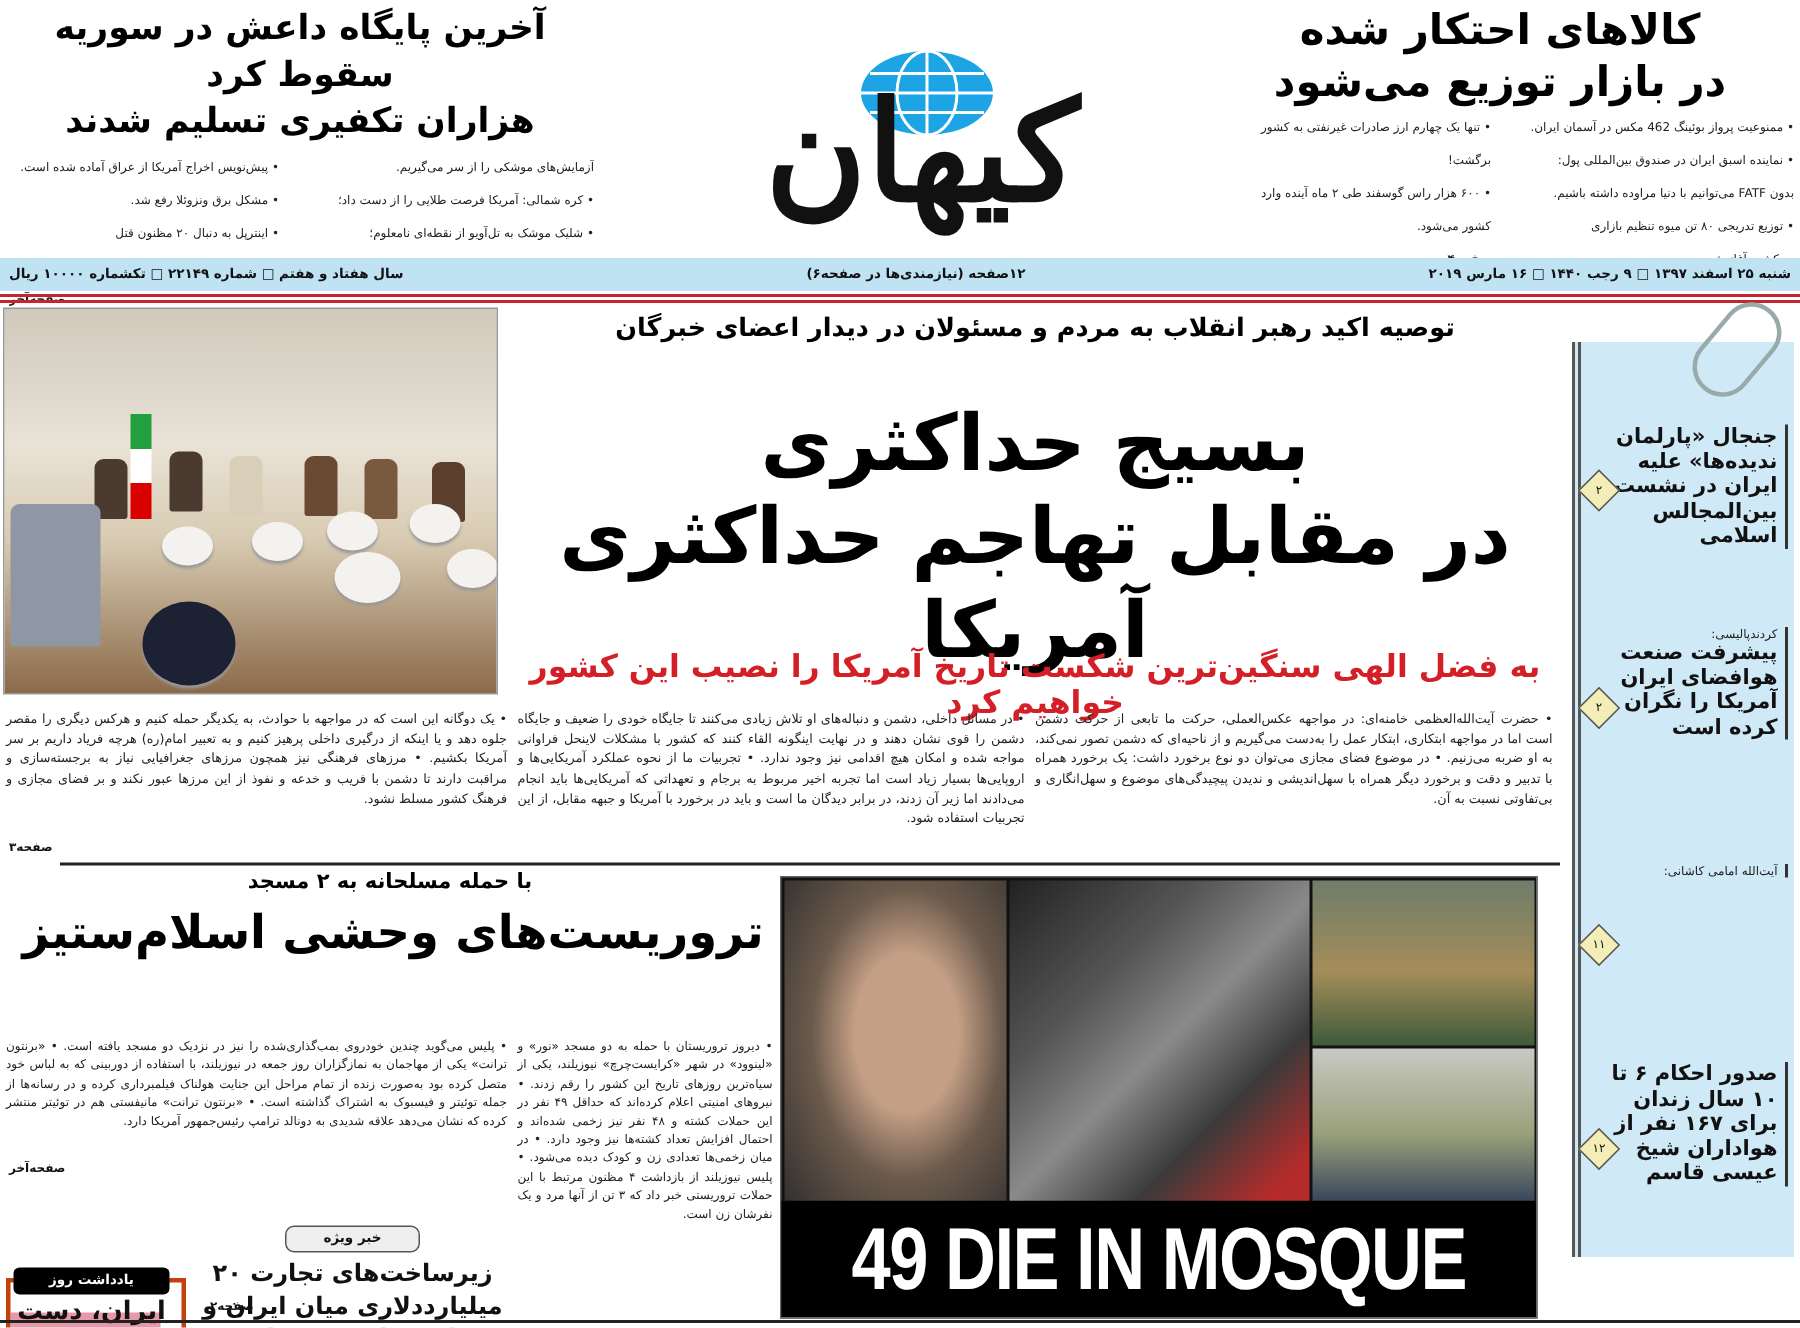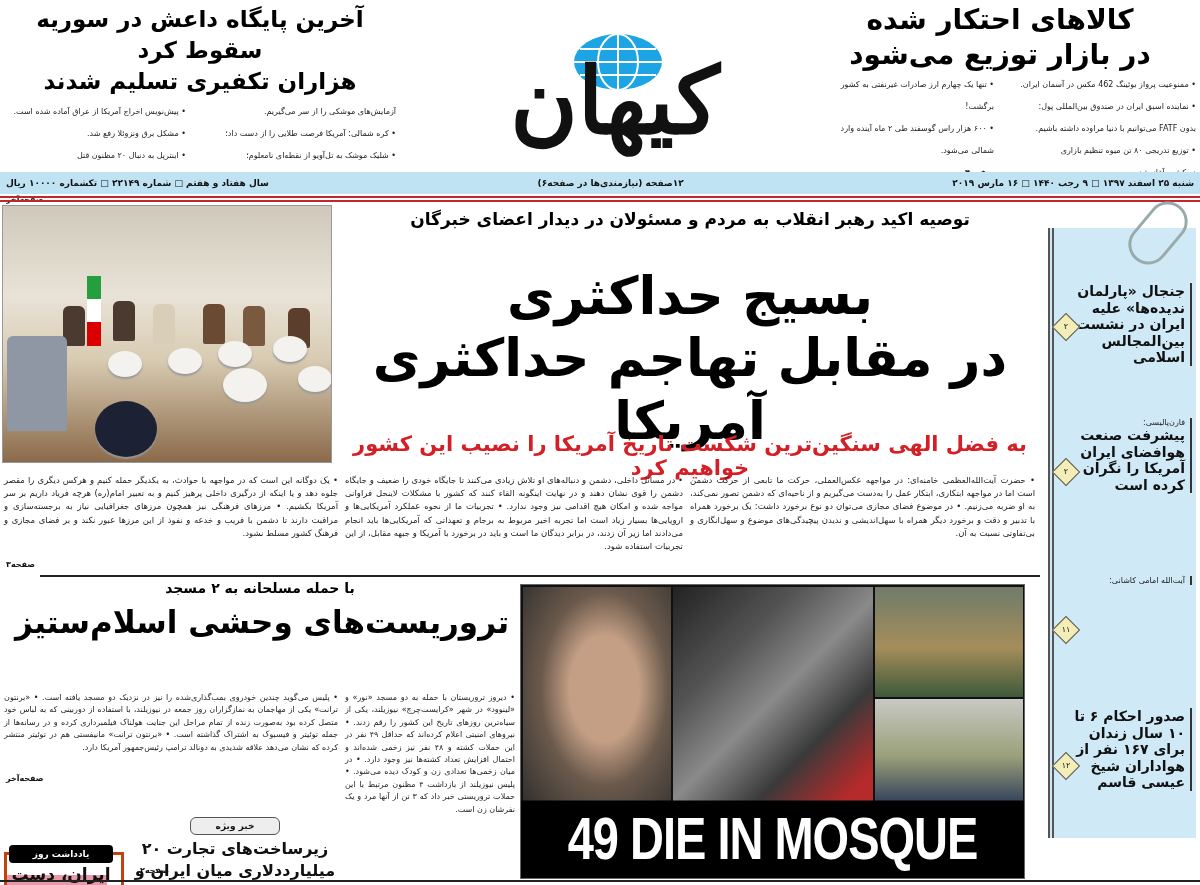--- a/index.html
+++ b/index.html
@@ -81,21 +81,21 @@
       <div>• ممنوعیت پرواز بوئینگ 462 مکس در آسمان ایران.</div>
       <div>• نماینده اسبق ایران در صندوق بین‌المللی پول:</div>
       <div>بدون FATF می‌توانیم با دنیا مراوده داشته باشیم.</div>
       <div>• توزیع تدریجی ۸۰ تن میوه تنظیم بازاری</div>
       <div>در کشور آغاز شد.</div>
     </div>
     <div class="mh-bullets" style="width:190px;">
       <div>• تنها یک چهارم ارز صادرات غیرنفتی به کشور</div>
       <div>برگشت!</div>
       <div>• ۶۰۰ هزار راس گوسفند طی ۲ ماه آینده وارد</div>
-      <div>شمالی می‌شود.</div>
+      <div>کشور می‌شود.</div>
       <div class="page-ref">صفحه۴</div>
     </div>
   </div>
 </div>
 
 <div id="logo" class="abs">
   <svg width="390" height="170" viewBox="0 0 390 170">
     <g transform="translate(198,62)">
       <ellipse cx="0" cy="0" rx="44" ry="28" fill="#1ca4e4"></ellipse>
       <ellipse cx="0" cy="0" rx="20" ry="28" fill="none" stroke="#fff" stroke-width="2"></ellipse>
@@ -200,21 +200,21 @@
   <div class="clip"></div>
 
   <div class="side-item" style="top:55px;">
     <div class="title">جنجال «پارلمان ندیده‌ها» علیه ایران در نشست بین‌المجالس اسلامی</div>
     <div class="page-badge" style="top:34px;">
         <span>۲</span>
       </div>
   </div>
 
   <div class="side-item" style="top:190px;">
-    <div class="kicker">فارن‌پالیسی:</div>
+    <div class="kicker">کردند‌پالیسی:</div>
     <div class="title">پیشرفت صنعت هوافضای ایران آمریکا را نگران کرده است</div>
     <div class="page-badge" style="top:44px;">
         <span>۲</span>
       </div>
   </div>
 
   <div class="side-item" style="top:348px;">
     <div class="kicker">آیت‌الله امامی کاشانی:</div>
     <div class="page-badge" style="top:44px;">
         <span>۱۱</span>

